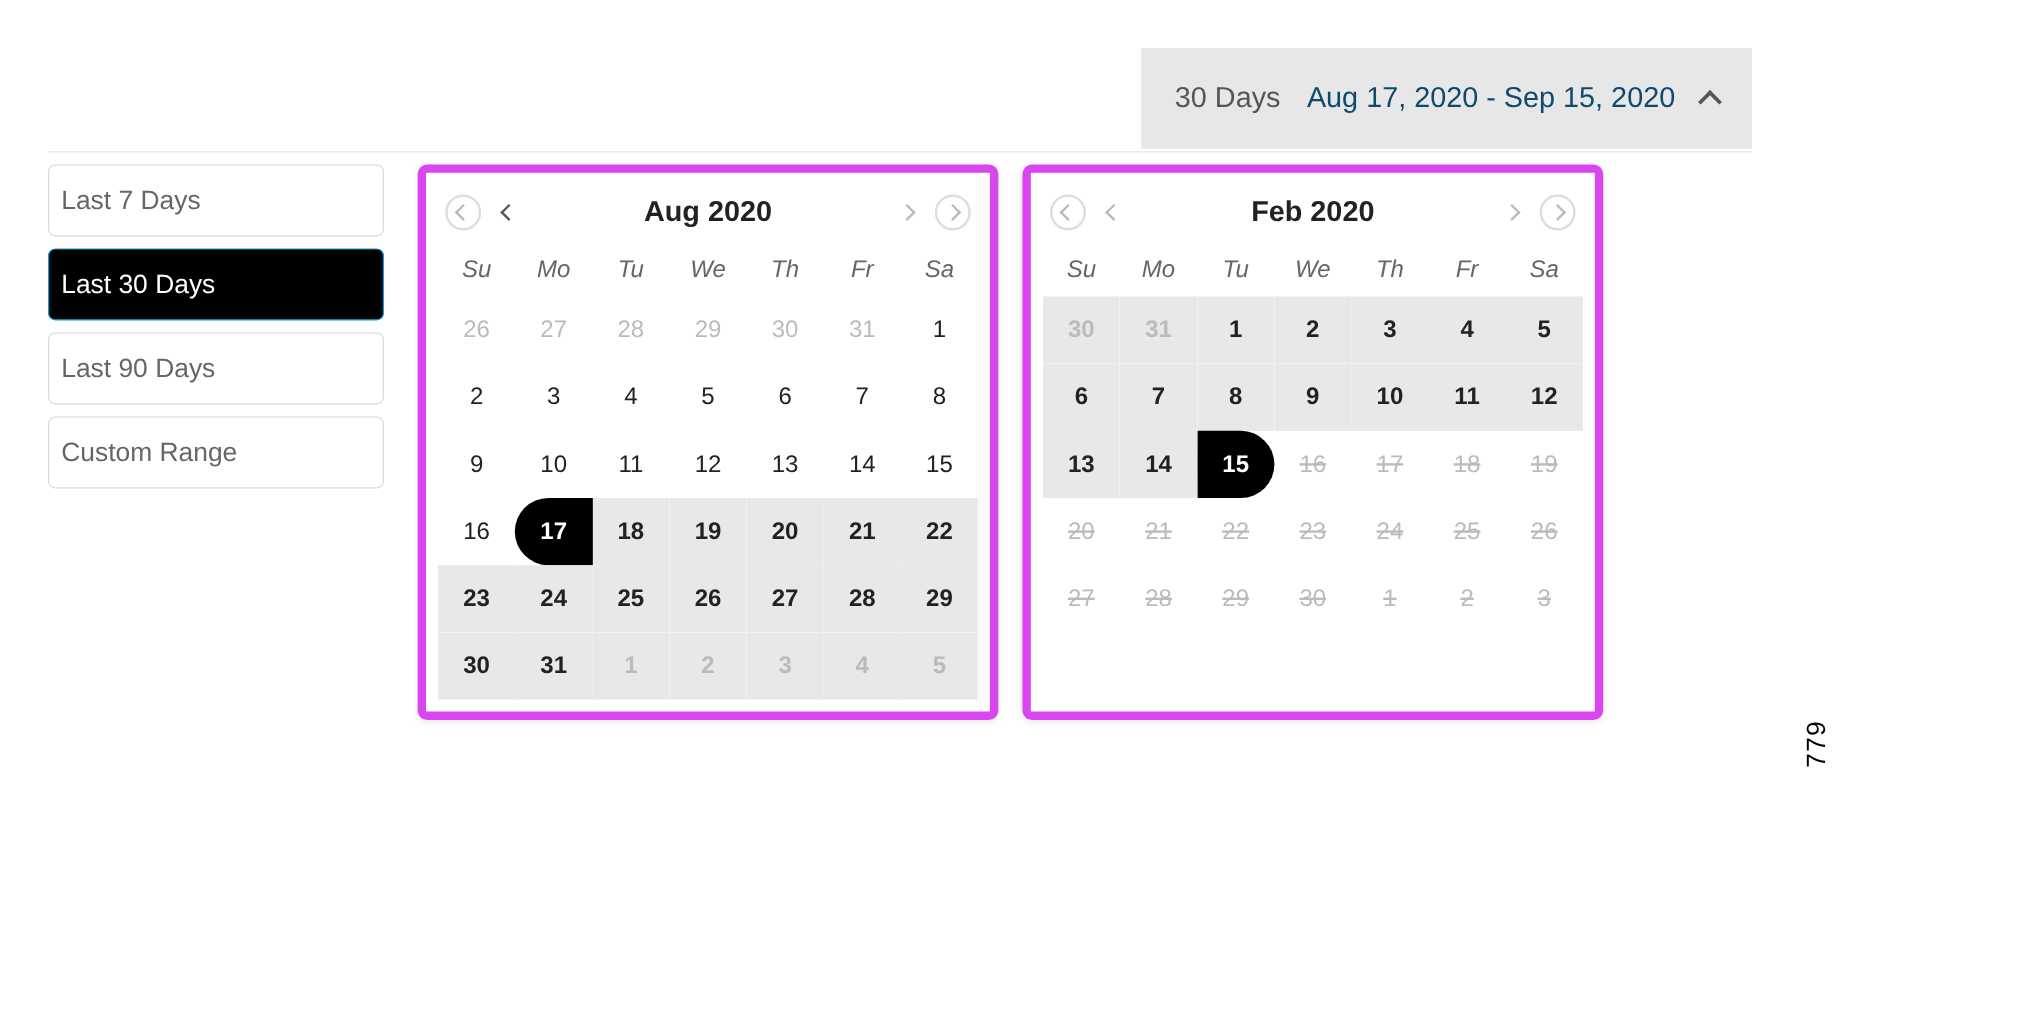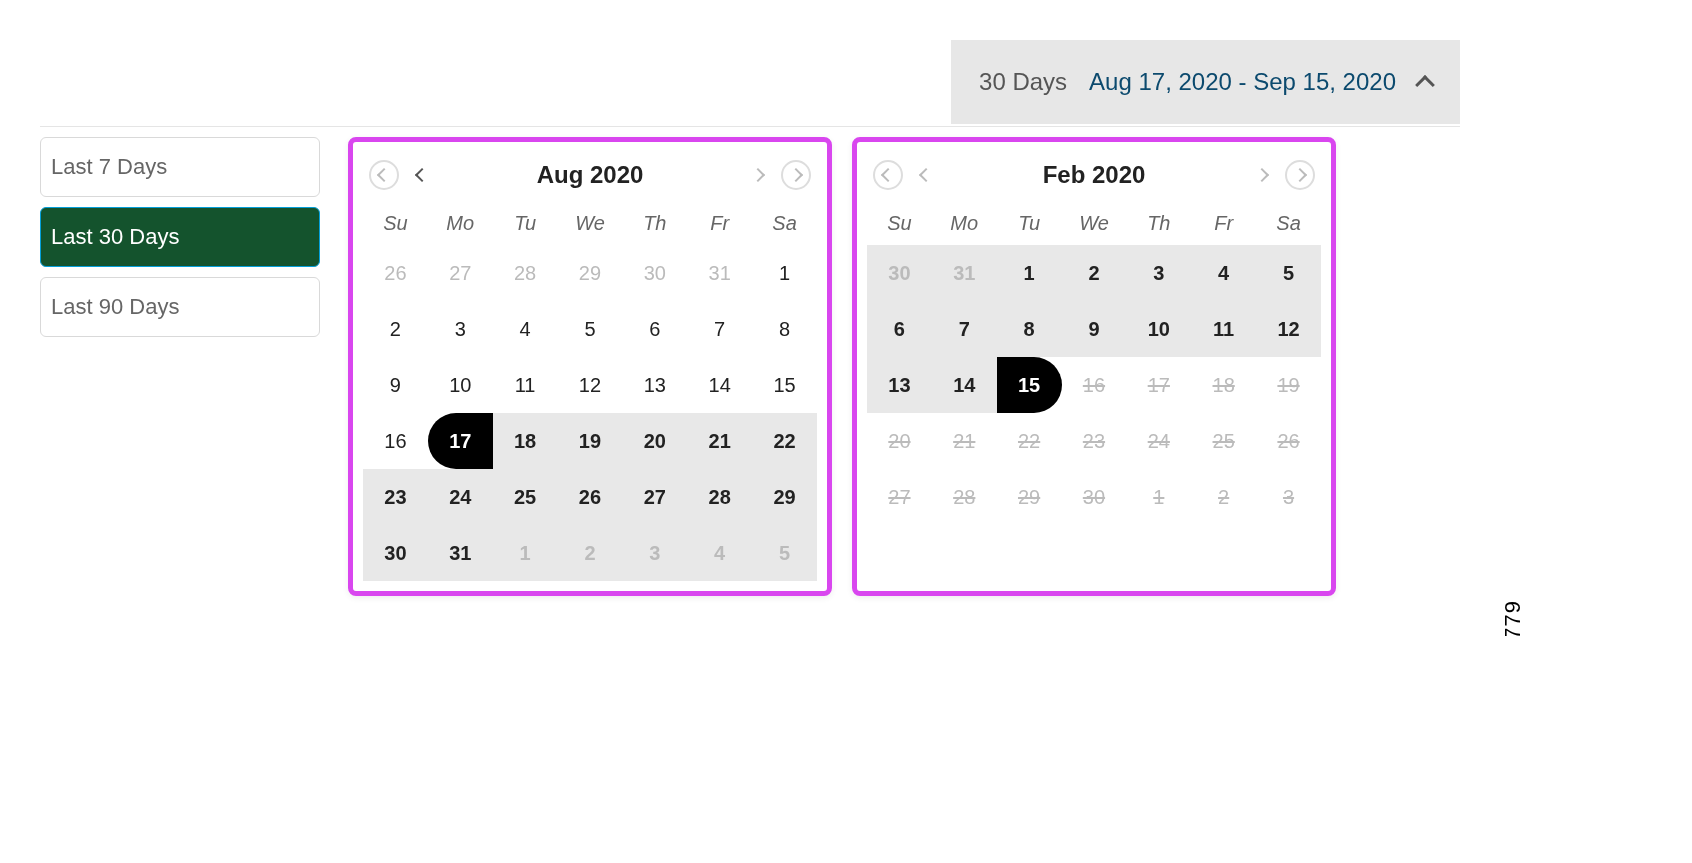--- a/index.html
+++ b/index.html
@@ -47,30 +47,30 @@
   border: 1px solid #d9d9d9;
   border-radius: 6px;
   background: #fff;
   color: #666;
   font-size: 22px;
   padding: 16px 10px;
   text-align: left;
   cursor: pointer;
 }
 .preset-btn.active {
-  background: #14532d;
+  background: #000000;
   border-color: #049fd9;
   color: #fff;
 }
 
 
 .calendars { display: flex; gap: 20px; }
 .cal {
   background: #fff;
-  border: 5px solid #d946ef;
+  border: 7px solid #d946ef;
   border-radius: 8px;
   box-shadow: 0 2px 6px rgba(0,0,0,0.07);
   padding: 10px;
   width: 484px;
 }
 .cal-header {
   display: flex;
   align-items: center;
   justify-content: center;
   gap: 8px;
@@ -157,20 +157,21 @@
       <span class="topbar-range">Aug 17, 2020 - Sep 15, 2020</span>
       <span class="chevron-up"></span>
     </div>
   </div>
 
   <div class="main">
     <div class="presets" id="presets">
         <div class="preset-btn">Last 7 Days</div>
         <div class="preset-btn active">Last 30 Days</div>
         <div class="preset-btn">Last 90 Days</div>
+        <div class="preset-btn">Custom Range</div>
       </div>
     <div class="calendars" id="calendars">
         <div class="cal">
           <div class="cal-header">
             <span class="nav-btn circle">
               <span class="chev-l"></span>
             </span>
             <span class="nav-btn enabled">
               <span class="chev-l"></span>
             </span>

